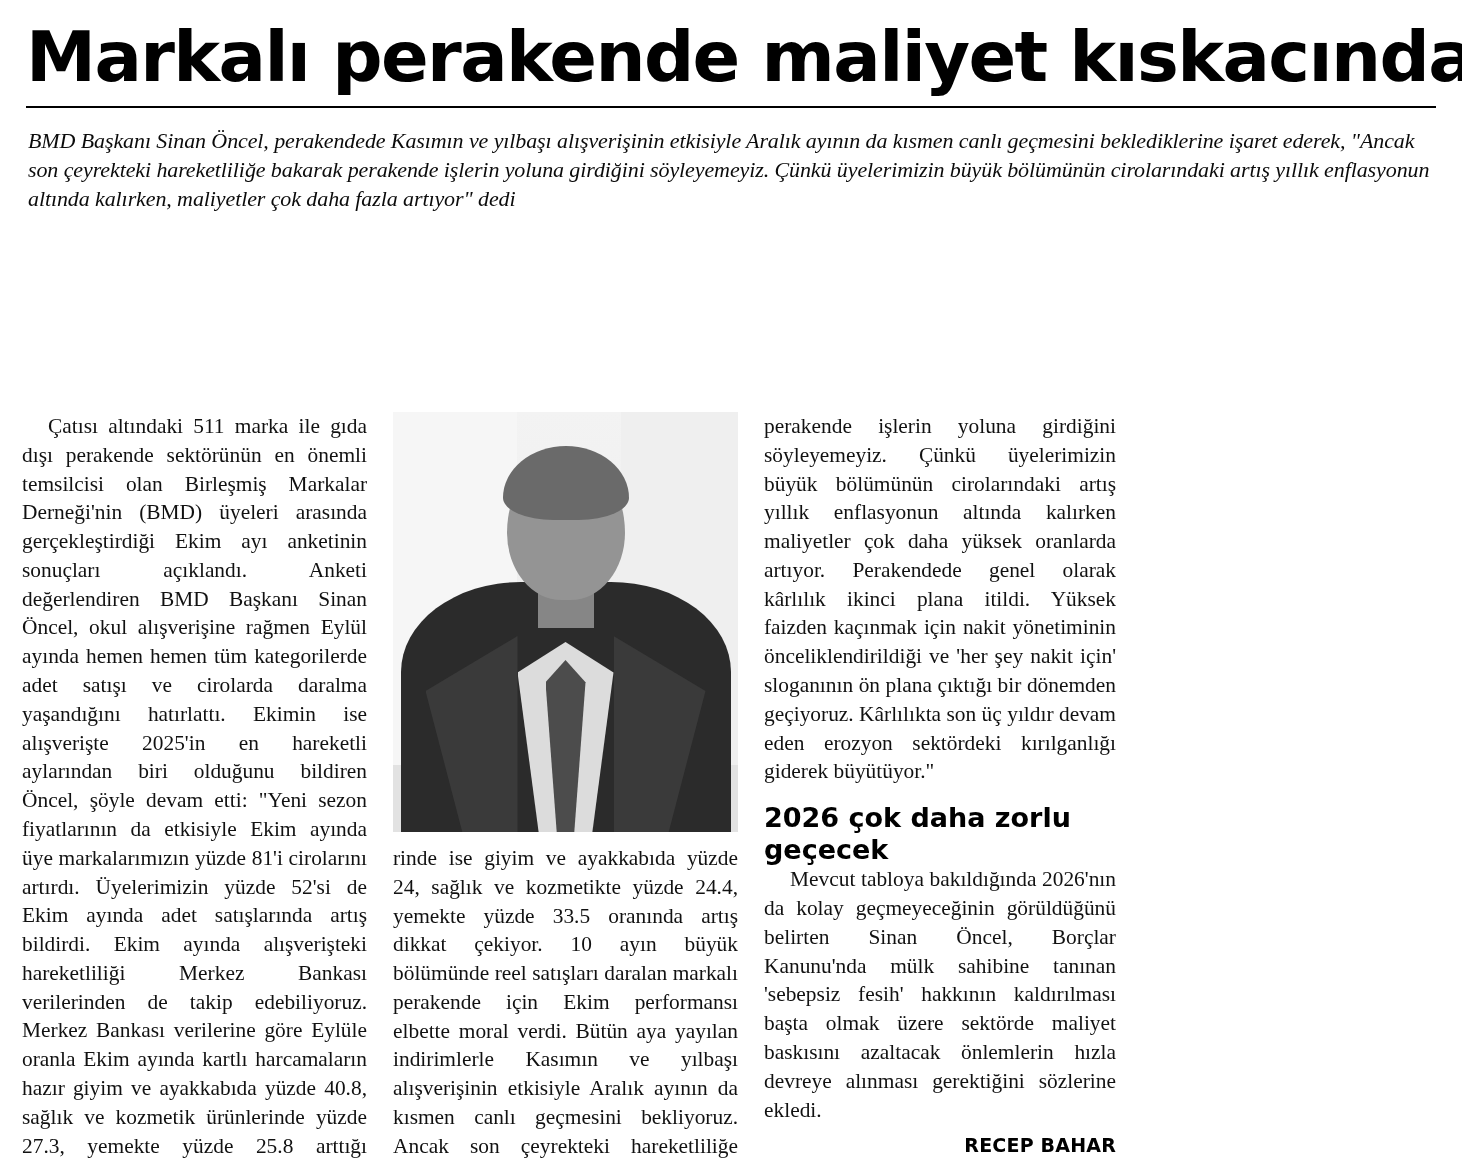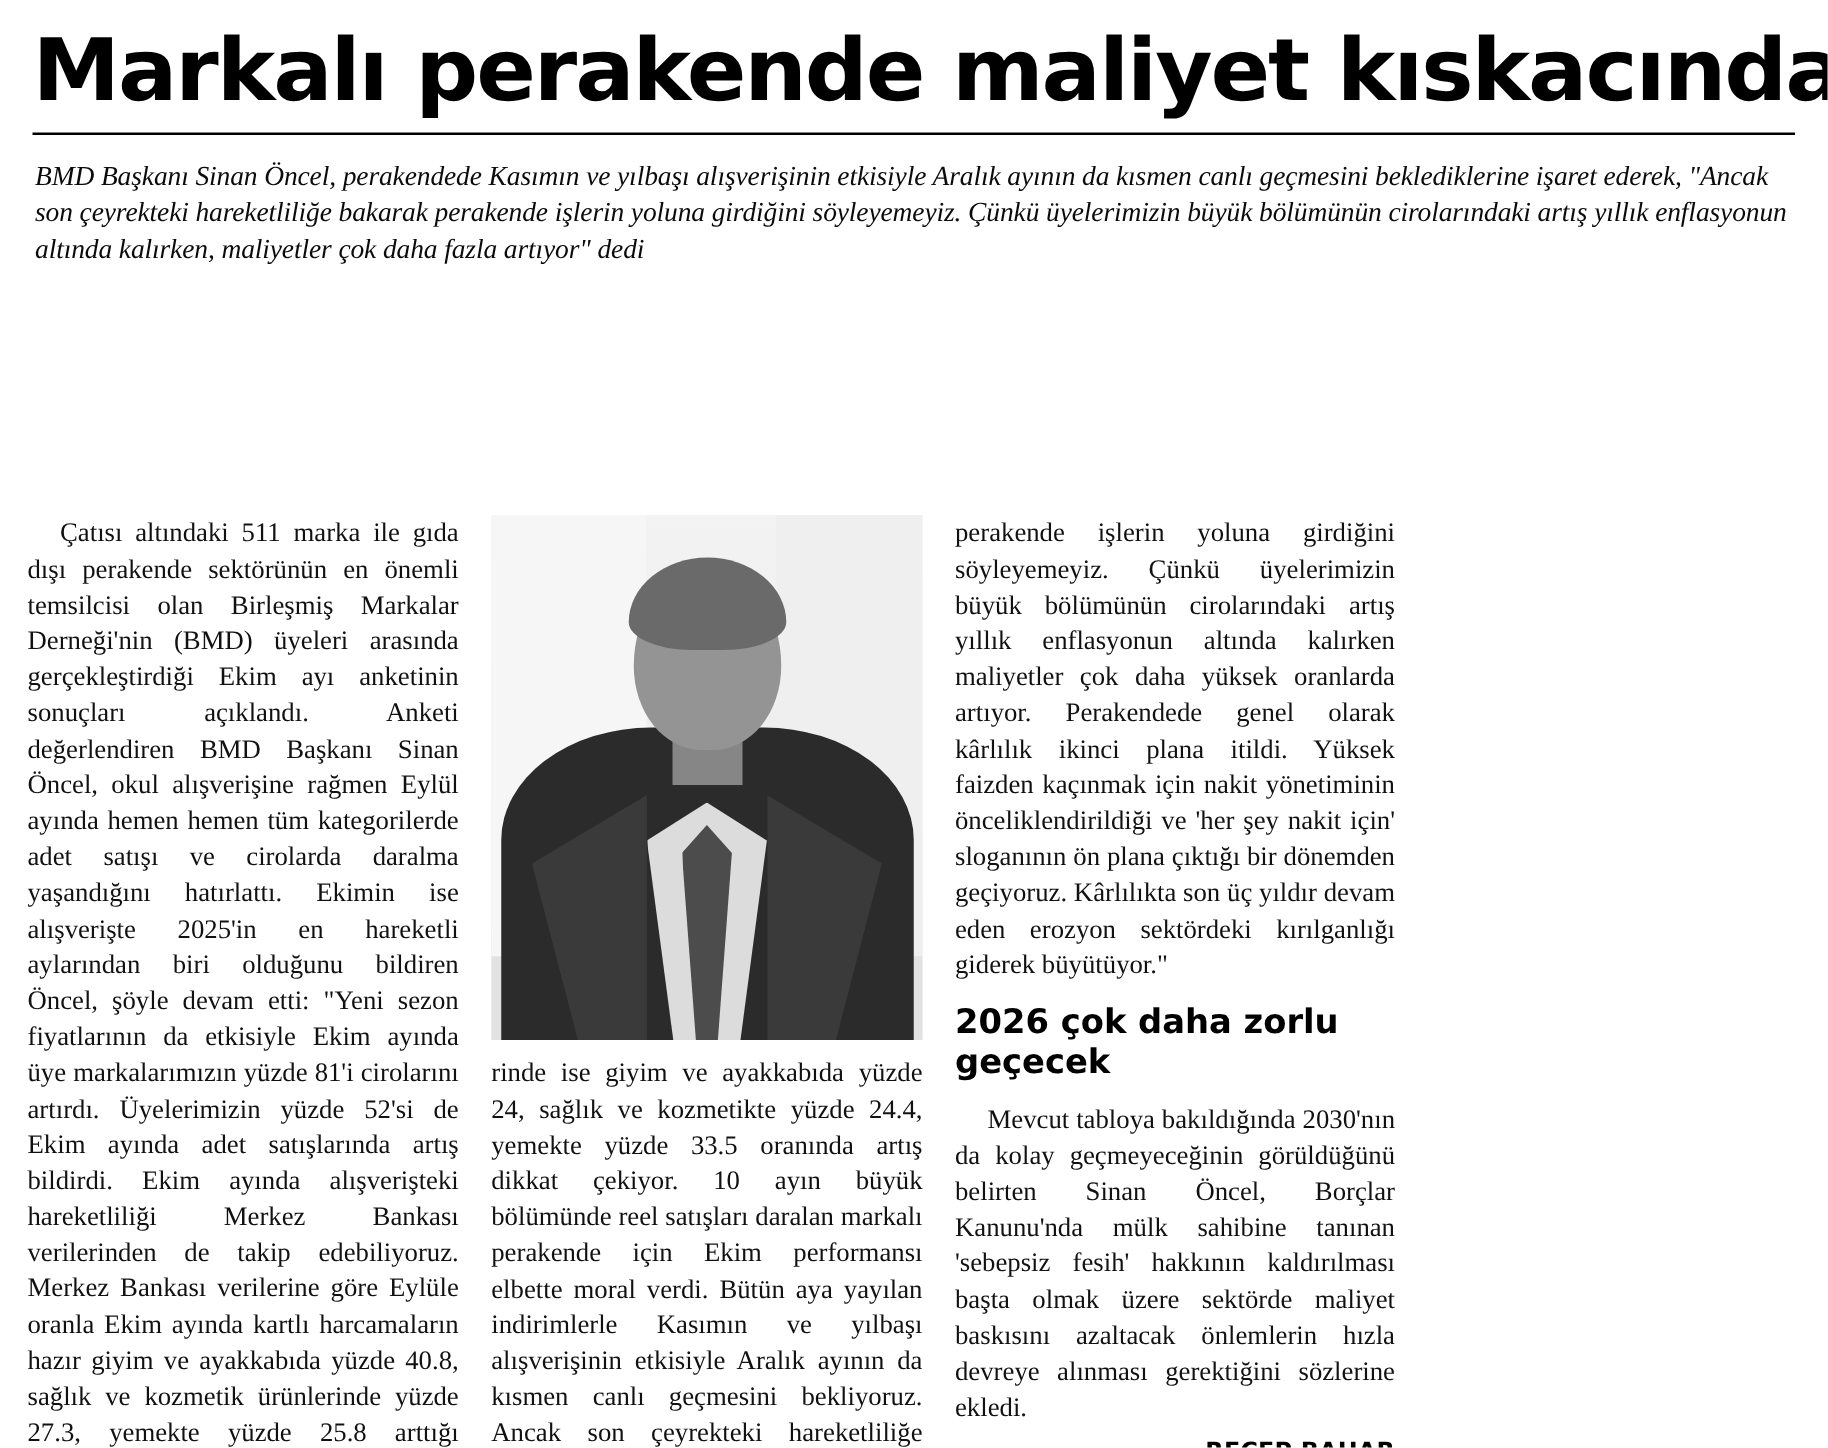--- a/index.html
+++ b/index.html
@@ -141,21 +141,21 @@
     clip-path: polygon(0% 0%, 100% 28%, 60% 100%, 0% 100%);
   }
 
   
   .subhead {
     font-family: "DejaVu Sans", sans-serif;
     font-weight: 700;
     font-size: 27px;
     line-height: 1.17;
     color: #000;
-    margin: 16px 0 16px 0;
+    margin: 16px 0 0 0;
   }
 
   .byline {
     font-family: "DejaVu Sans", sans-serif;
     font-weight: 700;
     font-size: 19px;
     letter-spacing: 0.2px;
     text-align: right;
     margin-top: 10px;
     color: #000;
@@ -191,18 +191,18 @@
         <div class="neck"></div>
         <div class="head"></div>
         <div class="hair"></div>
       </div>
       <p class="body-text">rinde ise giyim ve ayakkabıda yüzde 24, sağlık ve kozmetikte yüzde 24.4, yemekte yüzde 33.5 oranında artış dikkat çekiyor. 10 ayın büyük bölümünde reel satışları daralan markalı perakende için Ekim performansı elbette moral verdi. Bütün aya yayılan indirimlerle Kasımın ve yılbaşı alışverişinin etkisiyle Aralık ayının da kısmen canlı geçmesini bekliyoruz. Ancak son çeyrekteki hareketliliğe bakarak</p>
     </div>
 
     <div class="col right">
       <p class="body-text">perakende işlerin yoluna girdiğini söyleyemeyiz. Çünkü üyelerimizin büyük bölümünün cirolarındaki artış yıllık enflasyonun altında kalırken maliyetler çok daha yüksek oranlarda artıyor. Perakendede genel olarak kârlılık ikinci plana itildi. Yüksek faizden kaçınmak için nakit yönetiminin önceliklendirildiği ve 'her şey nakit için' sloganının ön plana çıktığı bir dönemden geçiyoruz. Kârlılıkta son üç yıldır devam eden erozyon sektördeki kırılganlığı giderek büyütüyor."</p>
       <h2 class="subhead">2026 çok daha zorlu geçecek</h2>
-      <p class="body-text indent">Mevcut tabloya bakıldığında 2030'nın da kolay geçmeyeceğinin görüldüğünü belirten Sinan Öncel, Borçlar Kanunu'nda mülk sahibine tanınan 'sebepsiz fesih' hakkının kaldırılması başta olmak üzere sektörde maliyet baskısını azaltacak önlemlerin hızla devreye alınması gerektiğini sözlerine ekledi.</p>
+      <p class="body-text indent">Mevcut tabloya bakıldığında 2026'nın da kolay geçmeyeceğinin görüldüğünü belirten Sinan Öncel, Borçlar Kanunu'nda mülk sahibine tanınan 'sebepsiz fesih' hakkının kaldırılması başta olmak üzere sektörde maliyet baskısını azaltacak önlemlerin hızla devreye alınması gerektiğini sözlerine ekledi.</p>
       <div class="byline">RECEP BAHAR</div>
     </div>
 
   </div>
 </div>
 
 </body></html>

